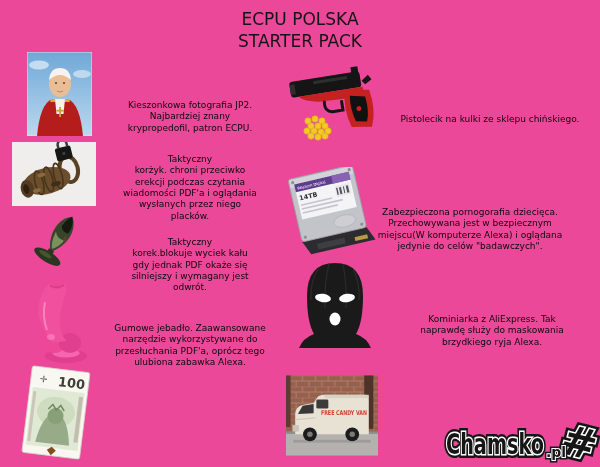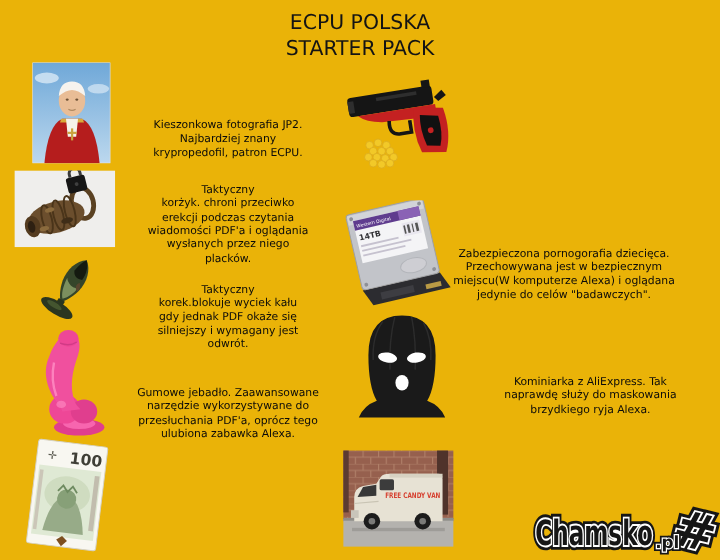--- a/index.html
+++ b/index.html
@@ -1,17 +1,17 @@
 <!DOCTYPE html>
 <html><head>
 <meta charset="utf-8">
 <style>
   html,body{margin:0;padding:0;background:#fff;}
   #stage{
-    position:relative;width:600px;height:467px;background:#eab308;
+    position:relative;width:600px;height:467px;background:#ec4899;
     font-family:"DejaVu Sans",sans-serif;color:#000;overflow:hidden;
   }
   .title{
     position:absolute;top:9px;left:0;width:600px;text-align:center;
     font-size:17px;line-height:1.27;color:#141414;white-space:pre-line;
   }
   .caption{
     position:absolute;font-size:9px;line-height:1.26;text-align:center;
     color:#0a0a0a;white-space:pre-line;margin-top:30px;
   }
@@ -161,20 +161,21 @@
         <circle cx="21" cy="73" r="3.2"></circle>
           <circle cx="28" cy="73" r="3.2"></circle>
           <circle cx="35" cy="74" r="3.2"></circle>
         <circle cx="42" cy="73" r="3.2"></circle>
           <circle cx="25" cy="78" r="3.2"></circle>
           <circle cx="32" cy="79" r="3.2"></circle>
         <circle cx="39" cy="78" r="3.2"></circle>
       </g>
     </svg>
   </div>
+  <div class="caption" style="left:390px;top:84px;width:200px">Pistolecik na kulki ze sklepu chińskiego.</div>
 
   <div class="img" style="left:280px;top:167px;width:100px;height:88px">
     <svg viewBox="0 0 100 88">
       <g transform="rotate(-13 50 44)">
         <path d="M16 68 L82 68 L88 82 L22 82 Z" fill="#2c2c30"></path>
         <rect x="30" y="73" width="28" height="6" fill="#3d3d42"></rect>
         <rect x="68" y="75" width="13" height="4" fill="#b99a45"></rect>
         <rect x="16" y="4" width="66" height="64" rx="3" fill="#c2c4c9" stroke="#9d9fa5" stroke-width="0.8"></rect>
         <rect x="17" y="5" width="64" height="8" fill="#d2d4d9"></rect>
         <rect x="21" y="10" width="56" height="36" fill="#f4f4f6"></rect>

